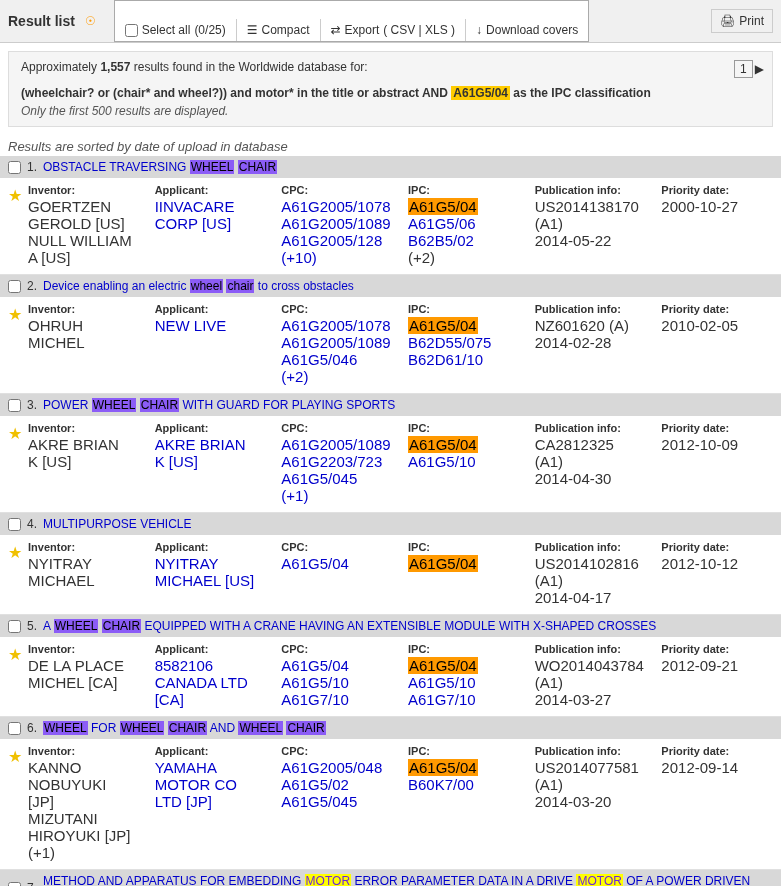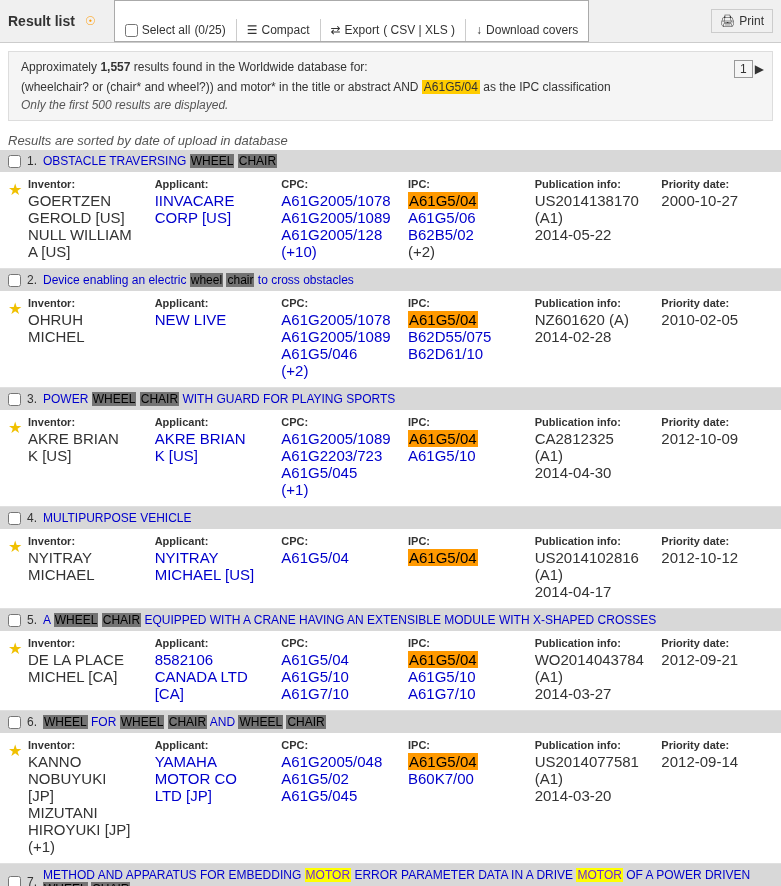--- a/index.html
+++ b/index.html
@@ -110,21 +110,21 @@
     .field-col {
       flex: 1;
       min-width: 0;
       padding-right: 8px;
     }
     .field-label { font-weight: bold; font-size: 11px; margin-bottom: 2px; }
     .field-value { font-size: 15px; color: #333; }
     .field-value a { color: #00c; text-decoration: none; }
     .field-value .blue { color: #00c; }
 
-    .highlight-orange { background: #737373; color: #000; padding: 0 1px; }
+    .highlight-orange { background: #8b5cf6; color: #000; padding: 0 1px; }
     .highlight-yellow { background: #ff0; color: #6d28d9; padding: 0 1px; }
 
     input[type="checkbox"] { width: 13px; height: 13px; }
 
     .ipc-highlight {
       background: #f90;
       color: #000;
       padding: 0 1px;
     }
   </style>
@@ -168,21 +168,21 @@
   <div class="info-box">
     <div class="page-nav">
       <span class="page-num">1</span>
       <span class="nav-arrow">▶</span>
     </div>
     <div>
       <span>Approximately</span>
       <strong>1,557</strong>
       <span>results found in the Worldwide database for:</span>
     </div>
-    <div style="margin-top:6px; font-weight:normal;">
+    <div style="margin-top:12px; font-weight:bold;">
       (wheelchair? or (chair* and wheel?)) and motor* in the title or abstract AND <span style="background:#ffcc00; padding:0 2px;">A61G5/04</span> as the IPC classification
     </div>
     <div style="margin-top:4px; color:#555;font-style:italic;">Only the first 500 results are displayed.</div>
   </div>
 
   <div class="sort-label">Results are sorted by date of upload in database</div>
 
   <div class="result-item">
     <div class="result-header">
       <input type="checkbox" style="">

